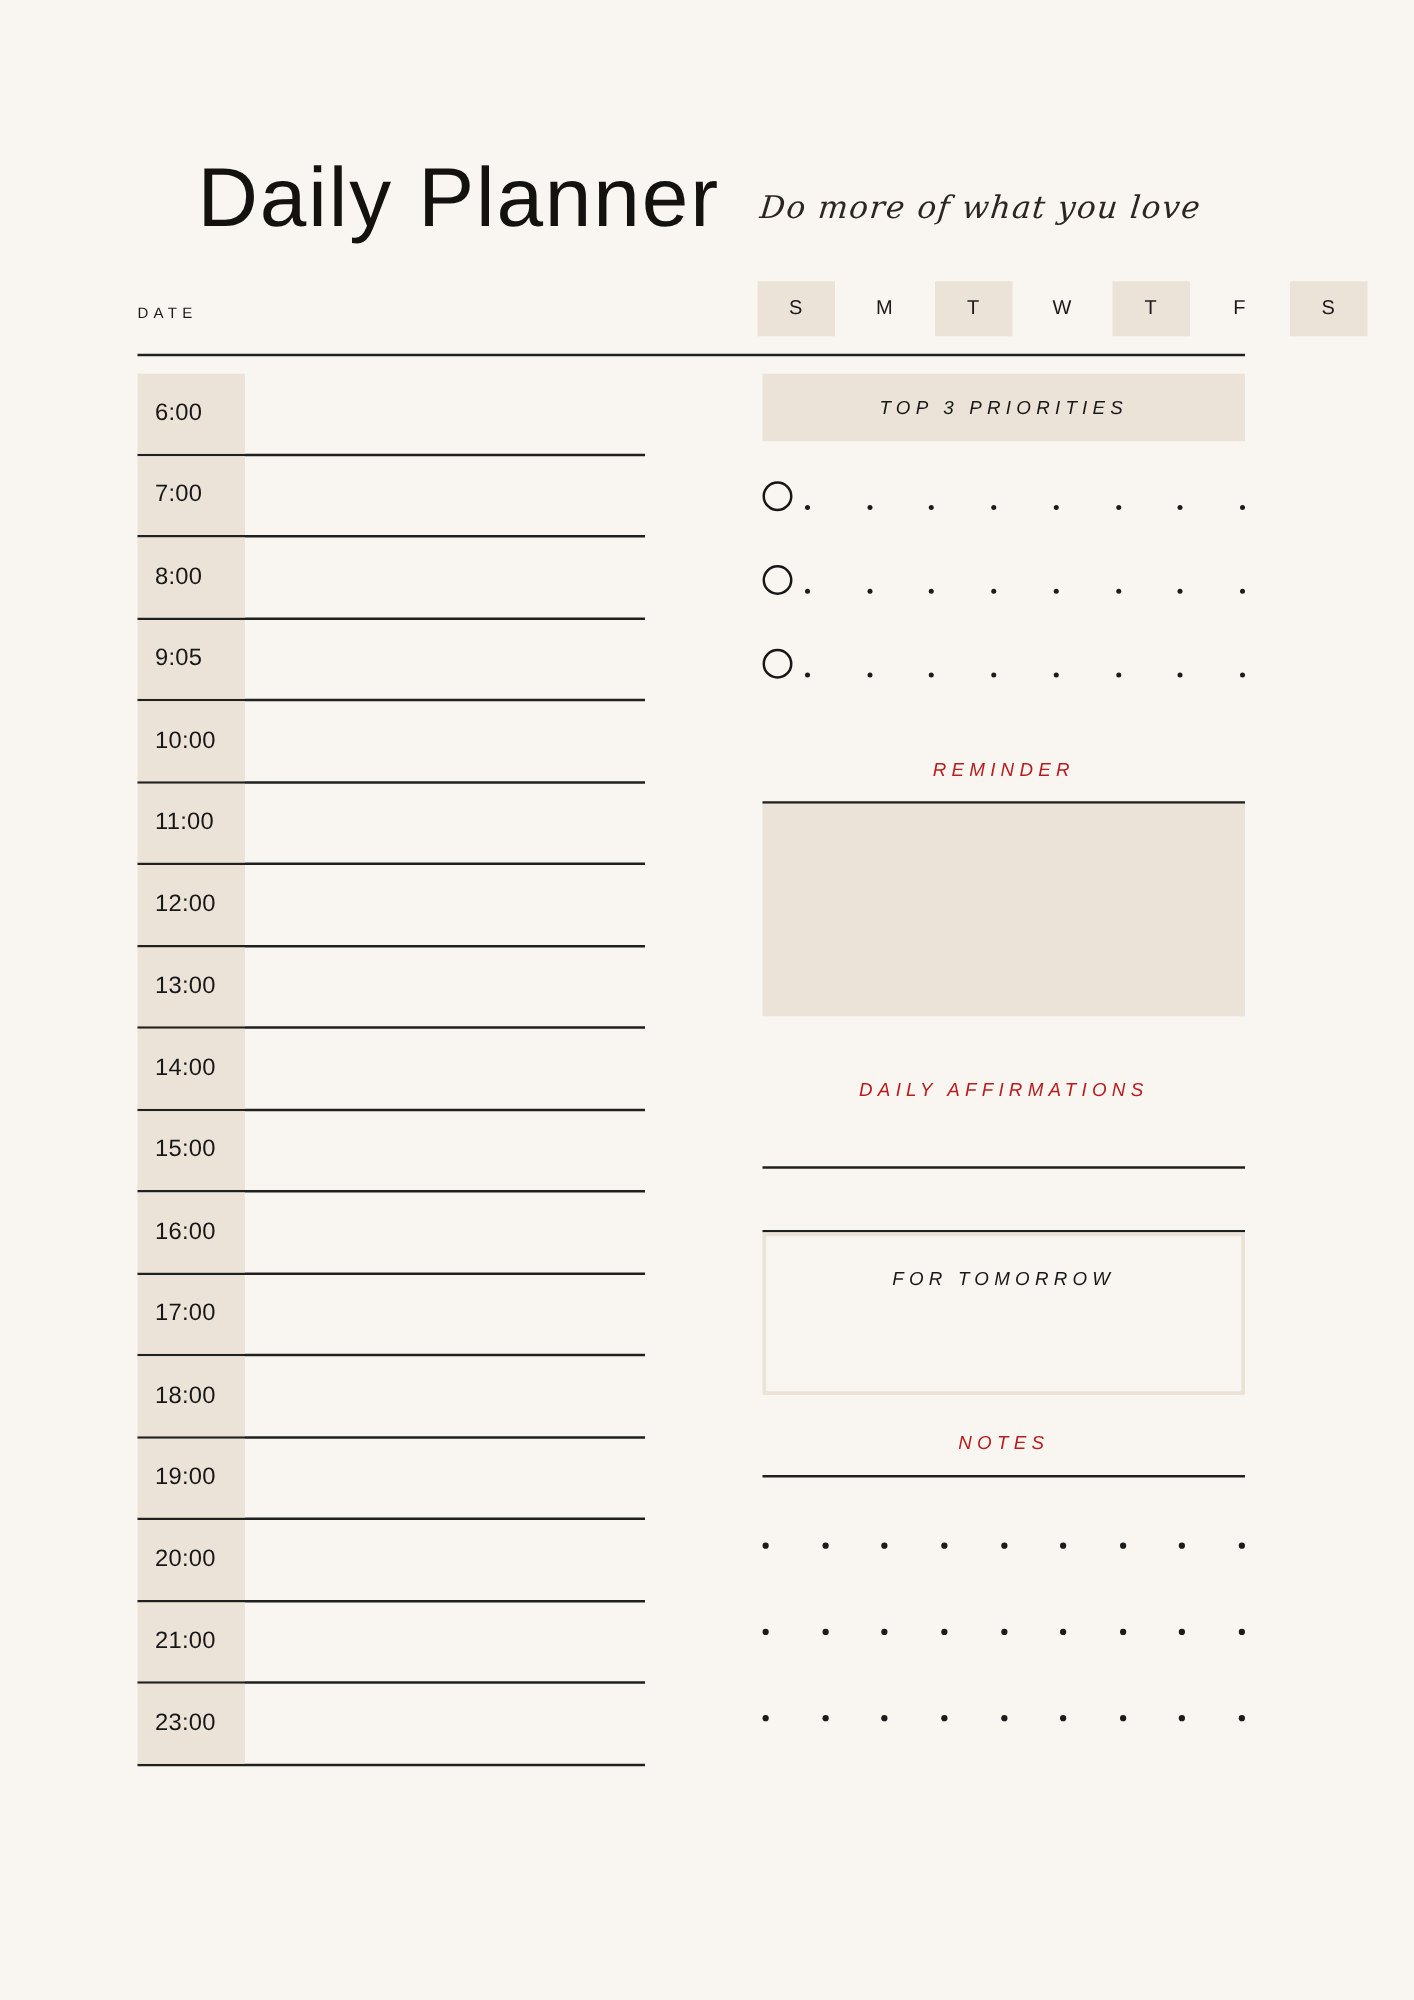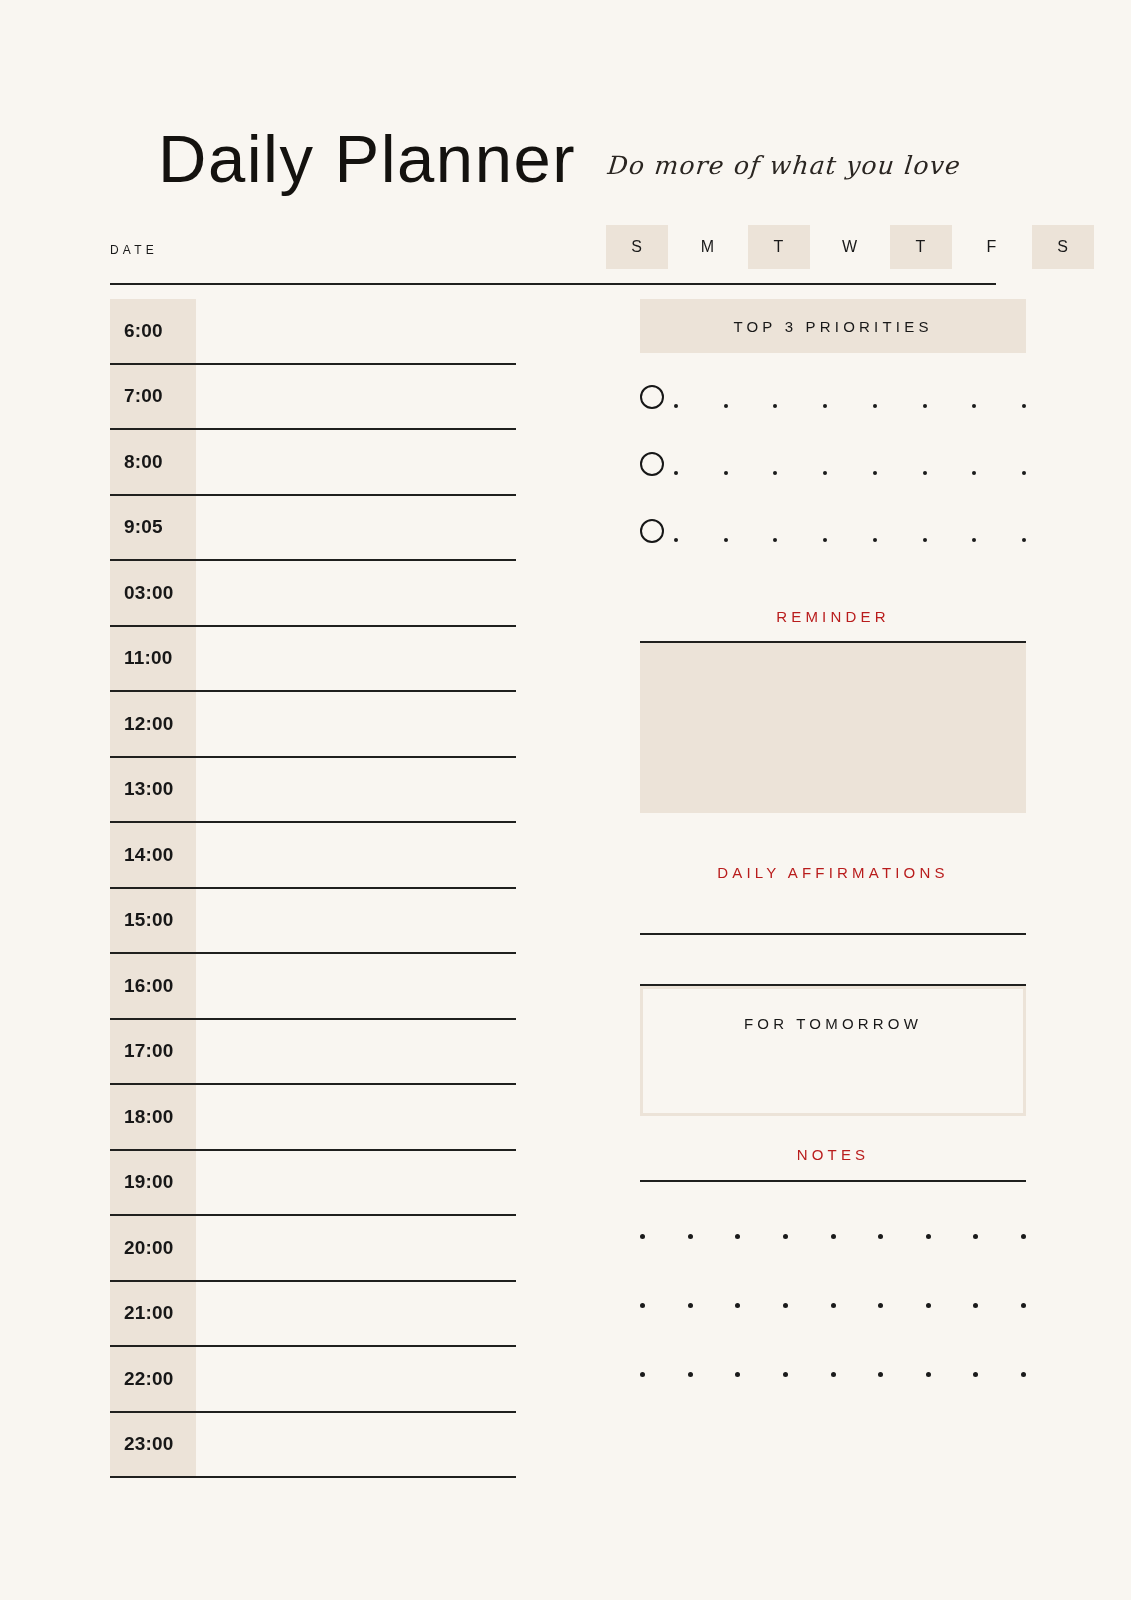--- a/index.html
+++ b/index.html
@@ -117,39 +117,40 @@
     height: 100%;
     background: #ece3d8;
     box-sizing: border-box;
   }
   .slot-time span {
     position: absolute;
     left: 14px;
     top: 50%;
     transform: translateY(-50%);
     font-size: 19px;
-    font-weight: 700;
+    font-weight: 400;
     letter-spacing: 0.2px;
     color: #171717;
     white-space: nowrap;
   }
   .slot-write {
     position: absolute;
     left: 86px;
     right: 0;
     top: 0;
     height: 100%;
   }
 
   
   .right {
     position: absolute;
-    left: 640px;
+    left: 610px;
     top: 299px;
     width: 386px;
+    font-style: italic;
   }
 
   .band {
     height: 54px;
     background: #ece3d8;
     display: flex;
     align-items: center;
     justify-content: center;
     font-size: 15px;
     letter-spacing: 4.2px;
@@ -305,21 +306,21 @@
         <div class="slot-write"></div>
       </div>
     <div class="slot">
         <div class="slot-time">
           <span>9:05</span>
         </div>
         <div class="slot-write"></div>
       </div>
     <div class="slot">
         <div class="slot-time">
-          <span>03:00</span>
+          <span>10:00</span>
         </div>
         <div class="slot-write"></div>
       </div>
     <div class="slot">
         <div class="slot-time">
           <span>11:00</span>
         </div>
         <div class="slot-write"></div>
       </div>
     <div class="slot">
@@ -372,26 +373,20 @@
       </div>
     <div class="slot">
         <div class="slot-time">
           <span>20:00</span>
         </div>
         <div class="slot-write"></div>
       </div>
     <div class="slot">
         <div class="slot-time">
           <span>21:00</span>
-        </div>
-        <div class="slot-write"></div>
-      </div>
-    <div class="slot">
-        <div class="slot-time">
-          <span>22:00</span>
         </div>
         <div class="slot-write"></div>
       </div>
     <div class="slot">
         <div class="slot-time">
           <span>23:00</span>
         </div>
         <div class="slot-write"></div>
       </div>
   </div>

